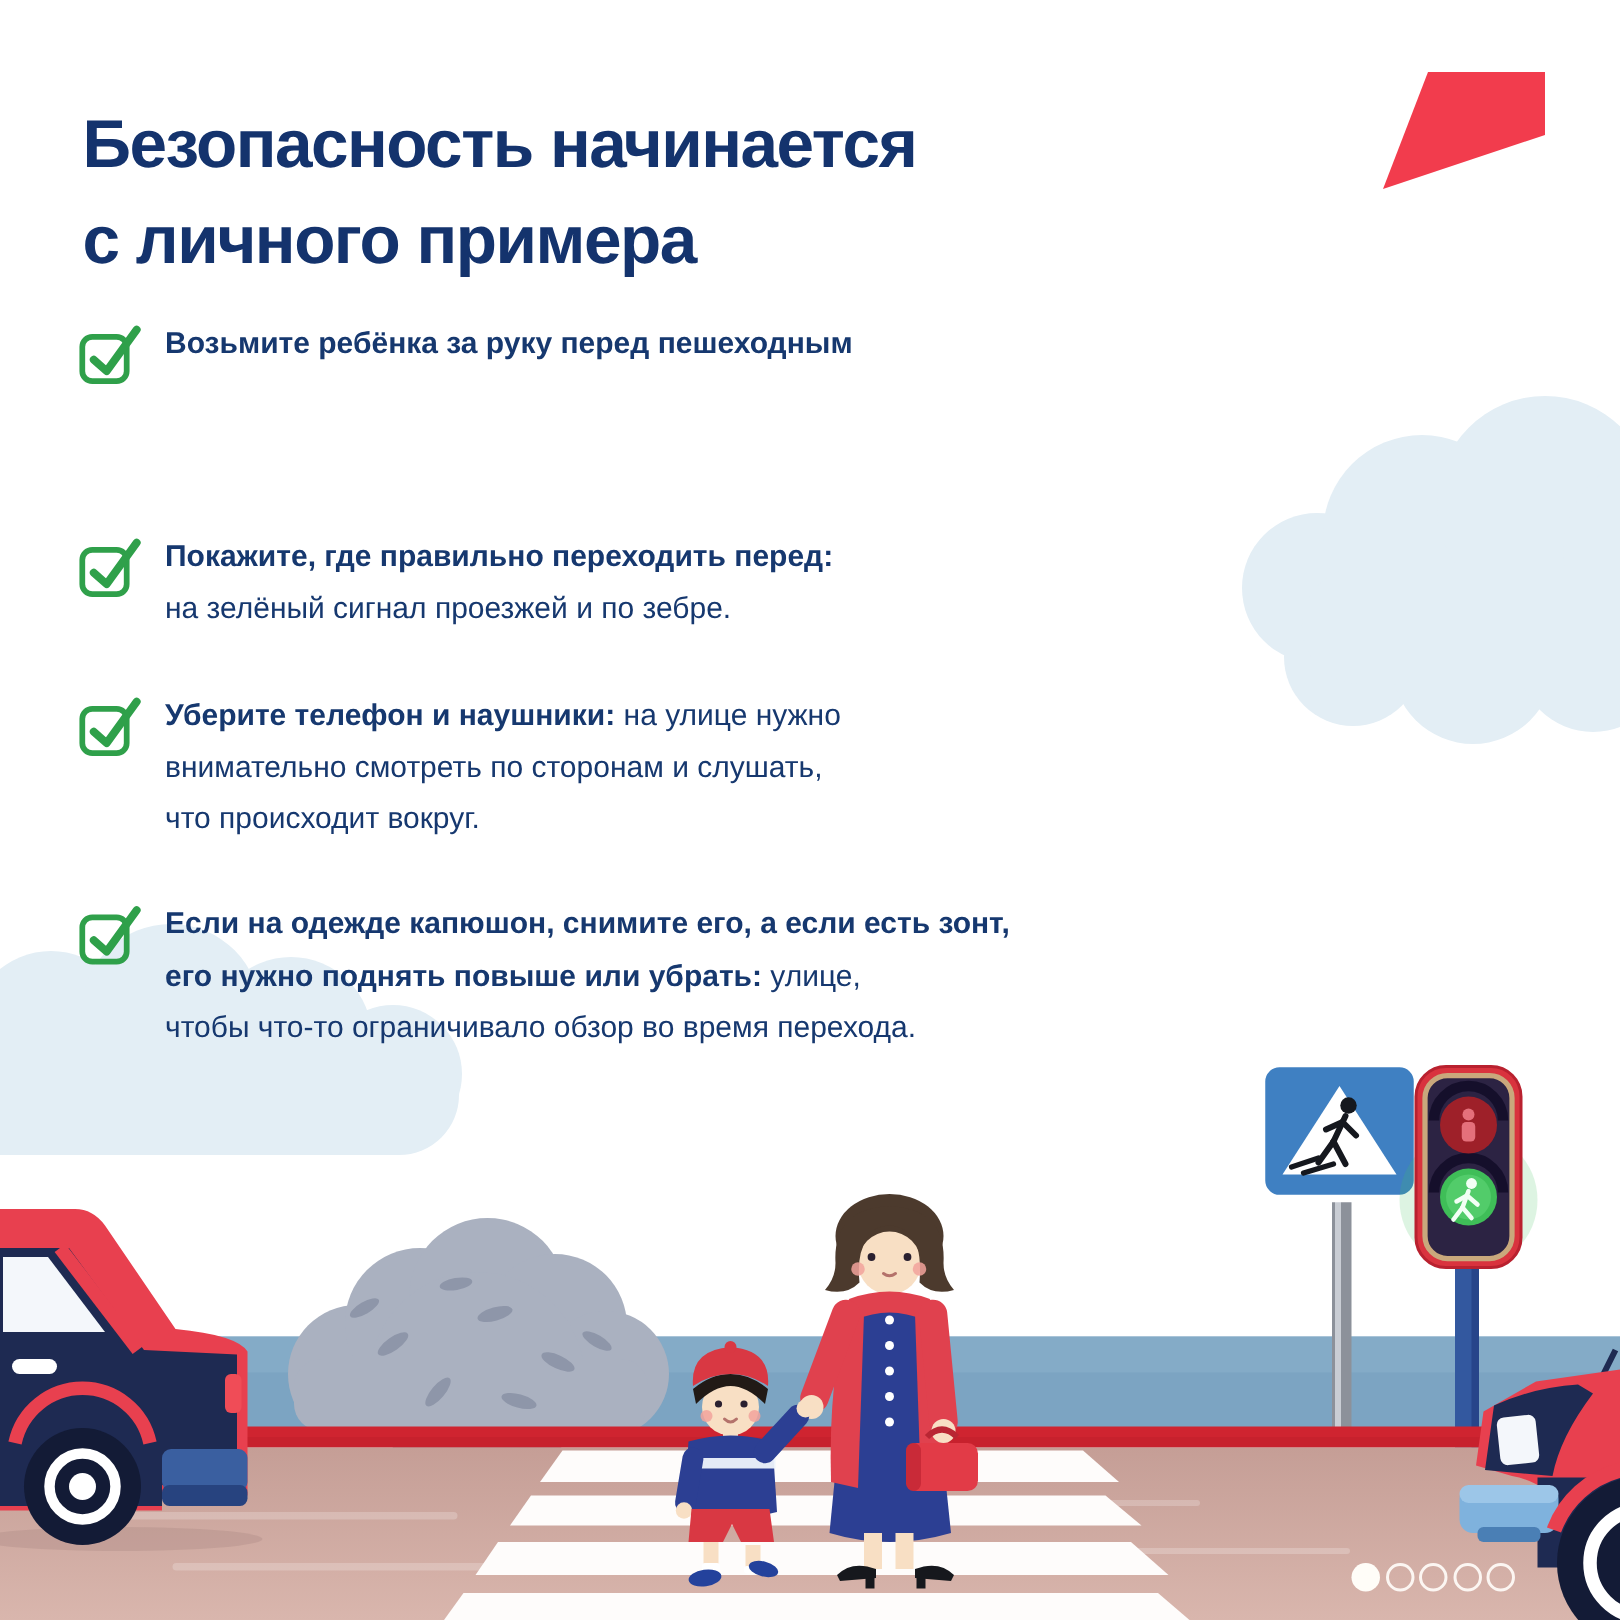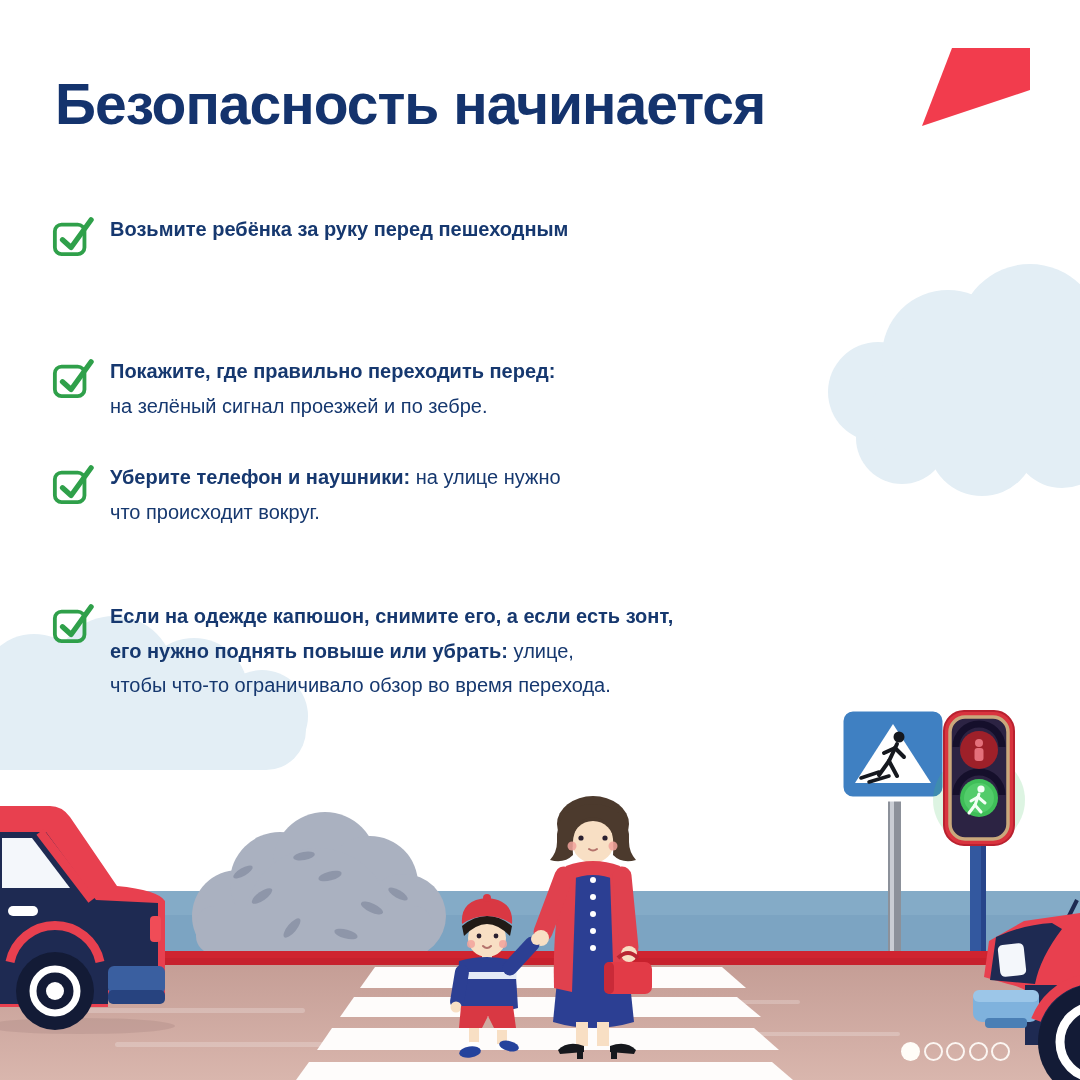--- a/index.html
+++ b/index.html
@@ -1,19 +1,19 @@
 <!DOCTYPE html>
 <html><head>
 <meta charset="utf-8">
 <style>
   html,body{margin:0;padding:0;background:#ffffff;}
   .canvas{position:relative;width:1080px;height:1080px;background:#ffffff;overflow:hidden;
           font-family:"Liberation Sans",sans-serif;}
   #scene{position:absolute;left:0;top:0;width:1080px;height:1080px;z-index:0;}
-  .title{position:absolute;left:55px;top:34px;z-index:2;font-weight:bold;font-size:57px;
+  .title{position:absolute;left:55px;top:34px;z-index:2;font-weight:bold;font-size:45px;
          line-height:64px;letter-spacing:-1px;color:#14336d;}
   .title span{display:block;}
   #checklist{position:absolute;left:0;top:0;width:1080px;height:760px;z-index:2;}
   .check-item{position:absolute;left:52px;display:flex;}
   .check-item:nth-child(1){top:212px}
   .check-item:nth-child(2){top:354px}
   .check-item:nth-child(3){top:460px}
   .check-item:nth-child(4){top:599px}
   .checkbox{flex:0 0 42px;width:42px;height:44px;margin-right:16px;margin-top:2px;}
   .checkbox svg{width:42px;height:44px;display:block;}
@@ -258,20 +258,21 @@
     <rect x="497" y="1030" width="10" height="16" fill="#f8dfc4"></rect>
     <rect x="468" y="1042" width="12" height="6" rx="2" fill="#ffffff"></rect>
     <rect x="496" y="1044" width="12" height="5" rx="2" fill="#ffffff"></rect>
     <ellipse cx="470" cy="1052" rx="11" ry="5.5" transform="rotate(-8 470 1052)" fill="#24429c"></ellipse>
     <ellipse cx="509" cy="1046" rx="10" ry="5" transform="rotate(14 509 1046)" fill="#24429c"></ellipse>
   </g>
 </svg>
 
 <h1 class="title">
   <span>Безопасность начинается</span>
+  <span>с личного примера</span>
 </h1>
 
 <div id="checklist">
       <div class="check-item">
         <span class="checkbox">
           <svg viewBox="0 0 44 44">
             <rect x="3" y="10" width="31" height="31" rx="7"></rect>
             <path d="M11 26 L20 34 L41 5"></path>
           </svg>
         </span>
@@ -293,20 +294,21 @@
       </div>
       <div class="check-item">
         <span class="checkbox">
           <svg viewBox="0 0 44 44">
             <rect x="3" y="10" width="31" height="31" rx="7"></rect>
             <path d="M11 26 L20 34 L41 5"></path>
           </svg>
         </span>
         <div class="check-text">
           <div class="line"><b>Уберите телефон и наушники:</b><span> на улице нужно</span></div>
+          <div class="line"><span>внимательно смотреть по сторонам и слушать,</span></div>
           <div class="line"><span>что происходит вокруг.</span></div>
         </div>
       </div>
       <div class="check-item">
         <span class="checkbox">
           <svg viewBox="0 0 44 44">
             <rect x="3" y="10" width="31" height="31" rx="7"></rect>
             <path d="M11 26 L20 34 L41 5"></path>
           </svg>
         </span>

